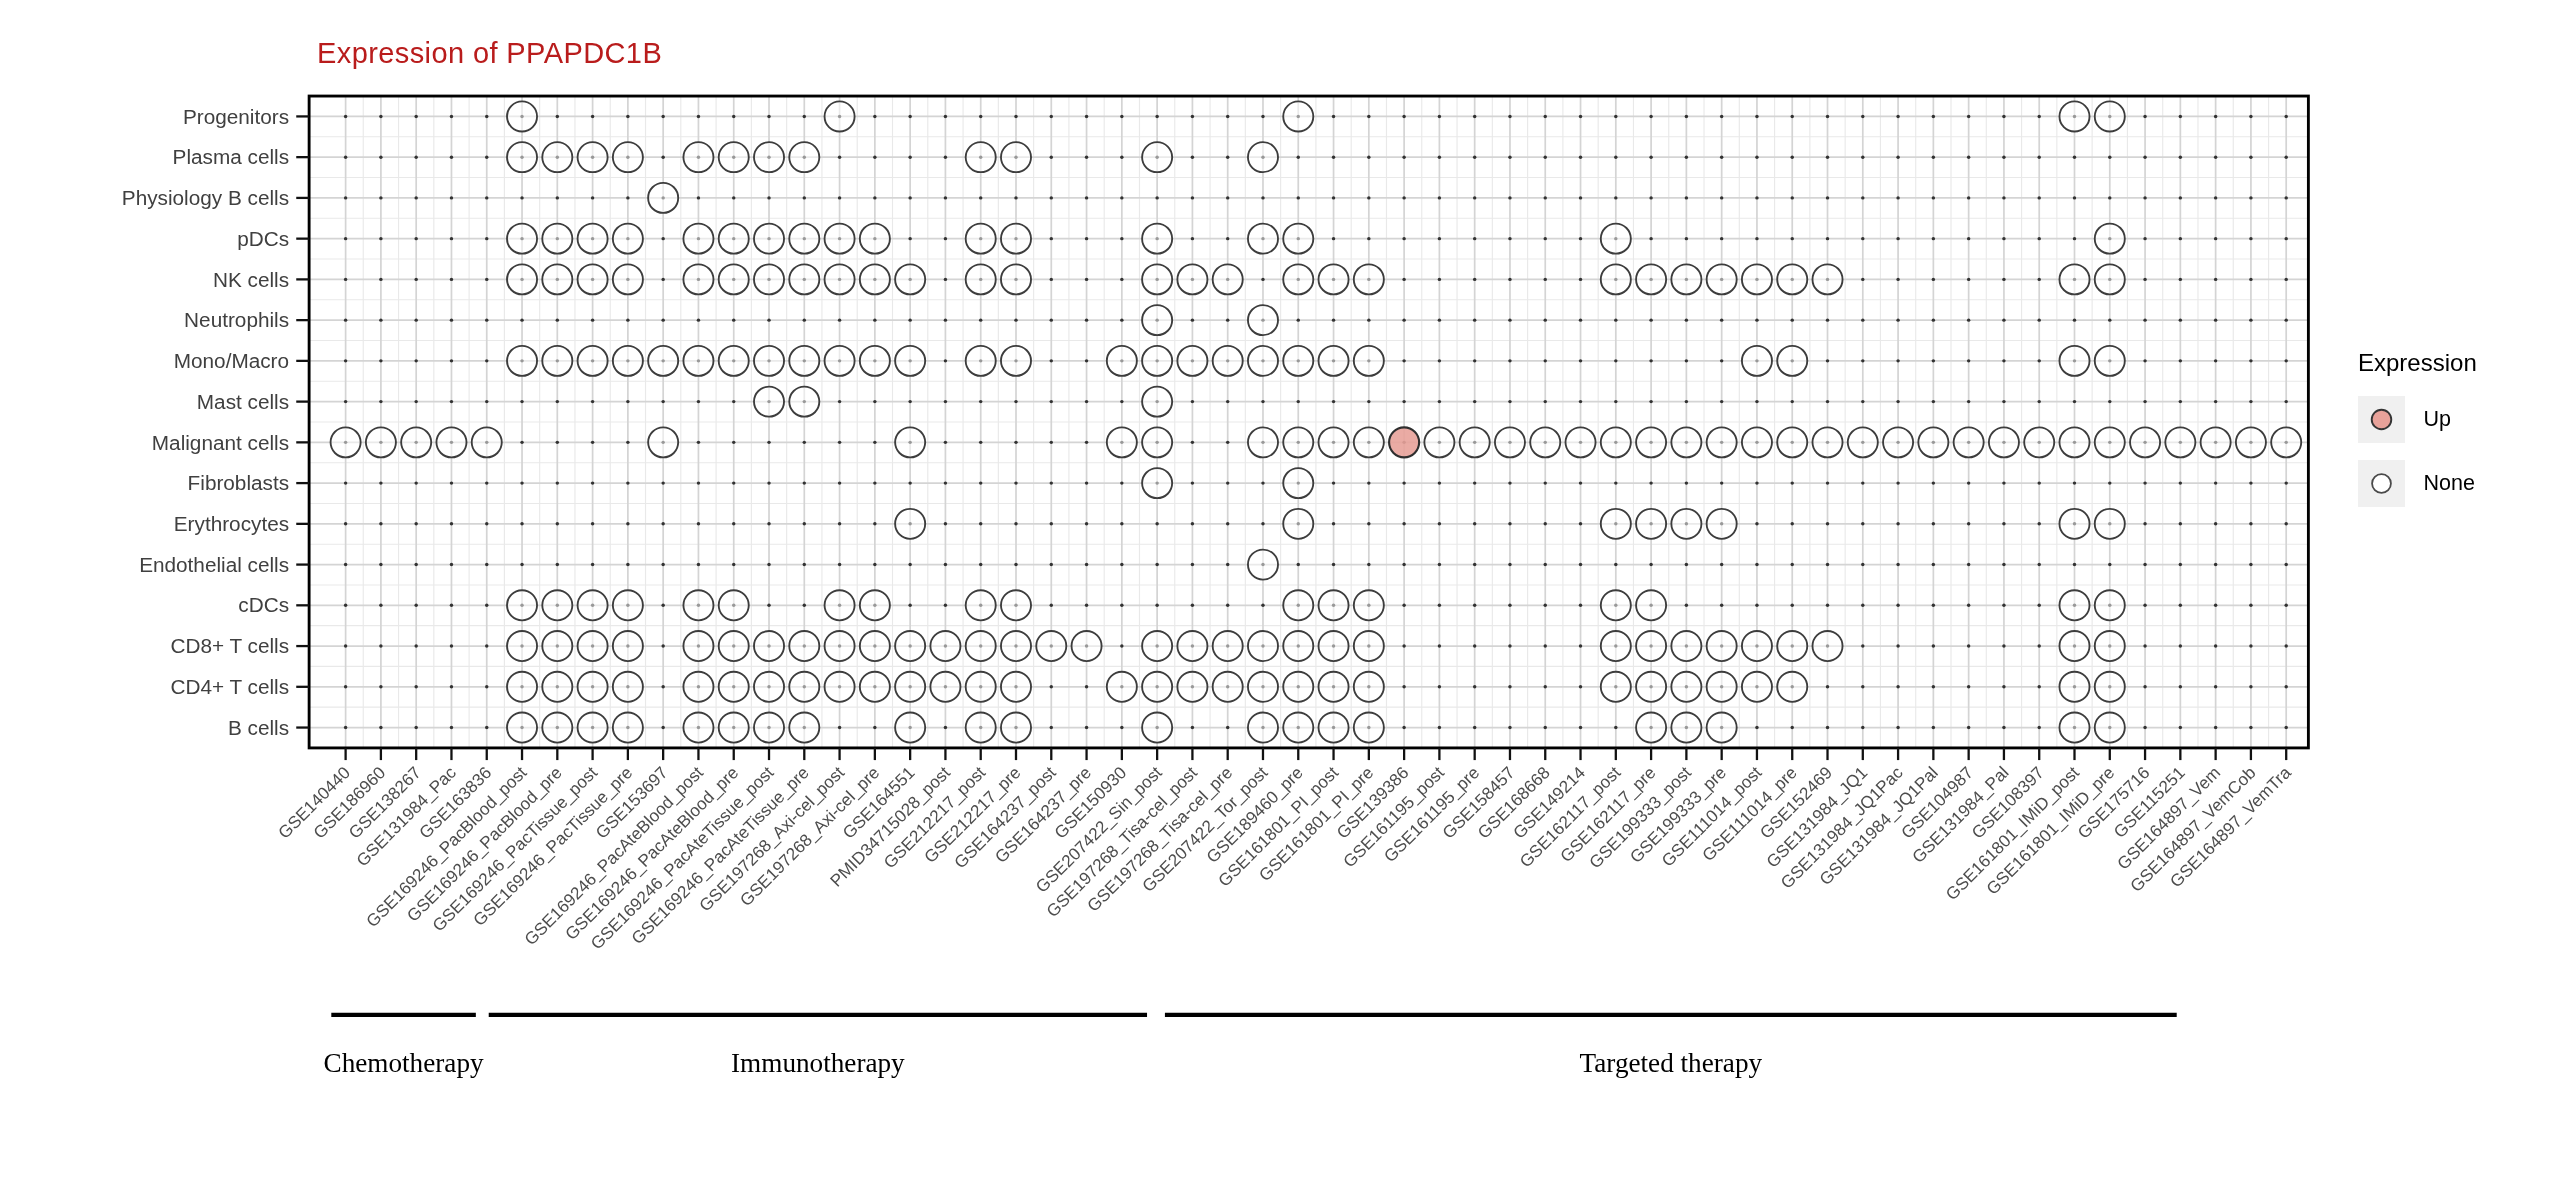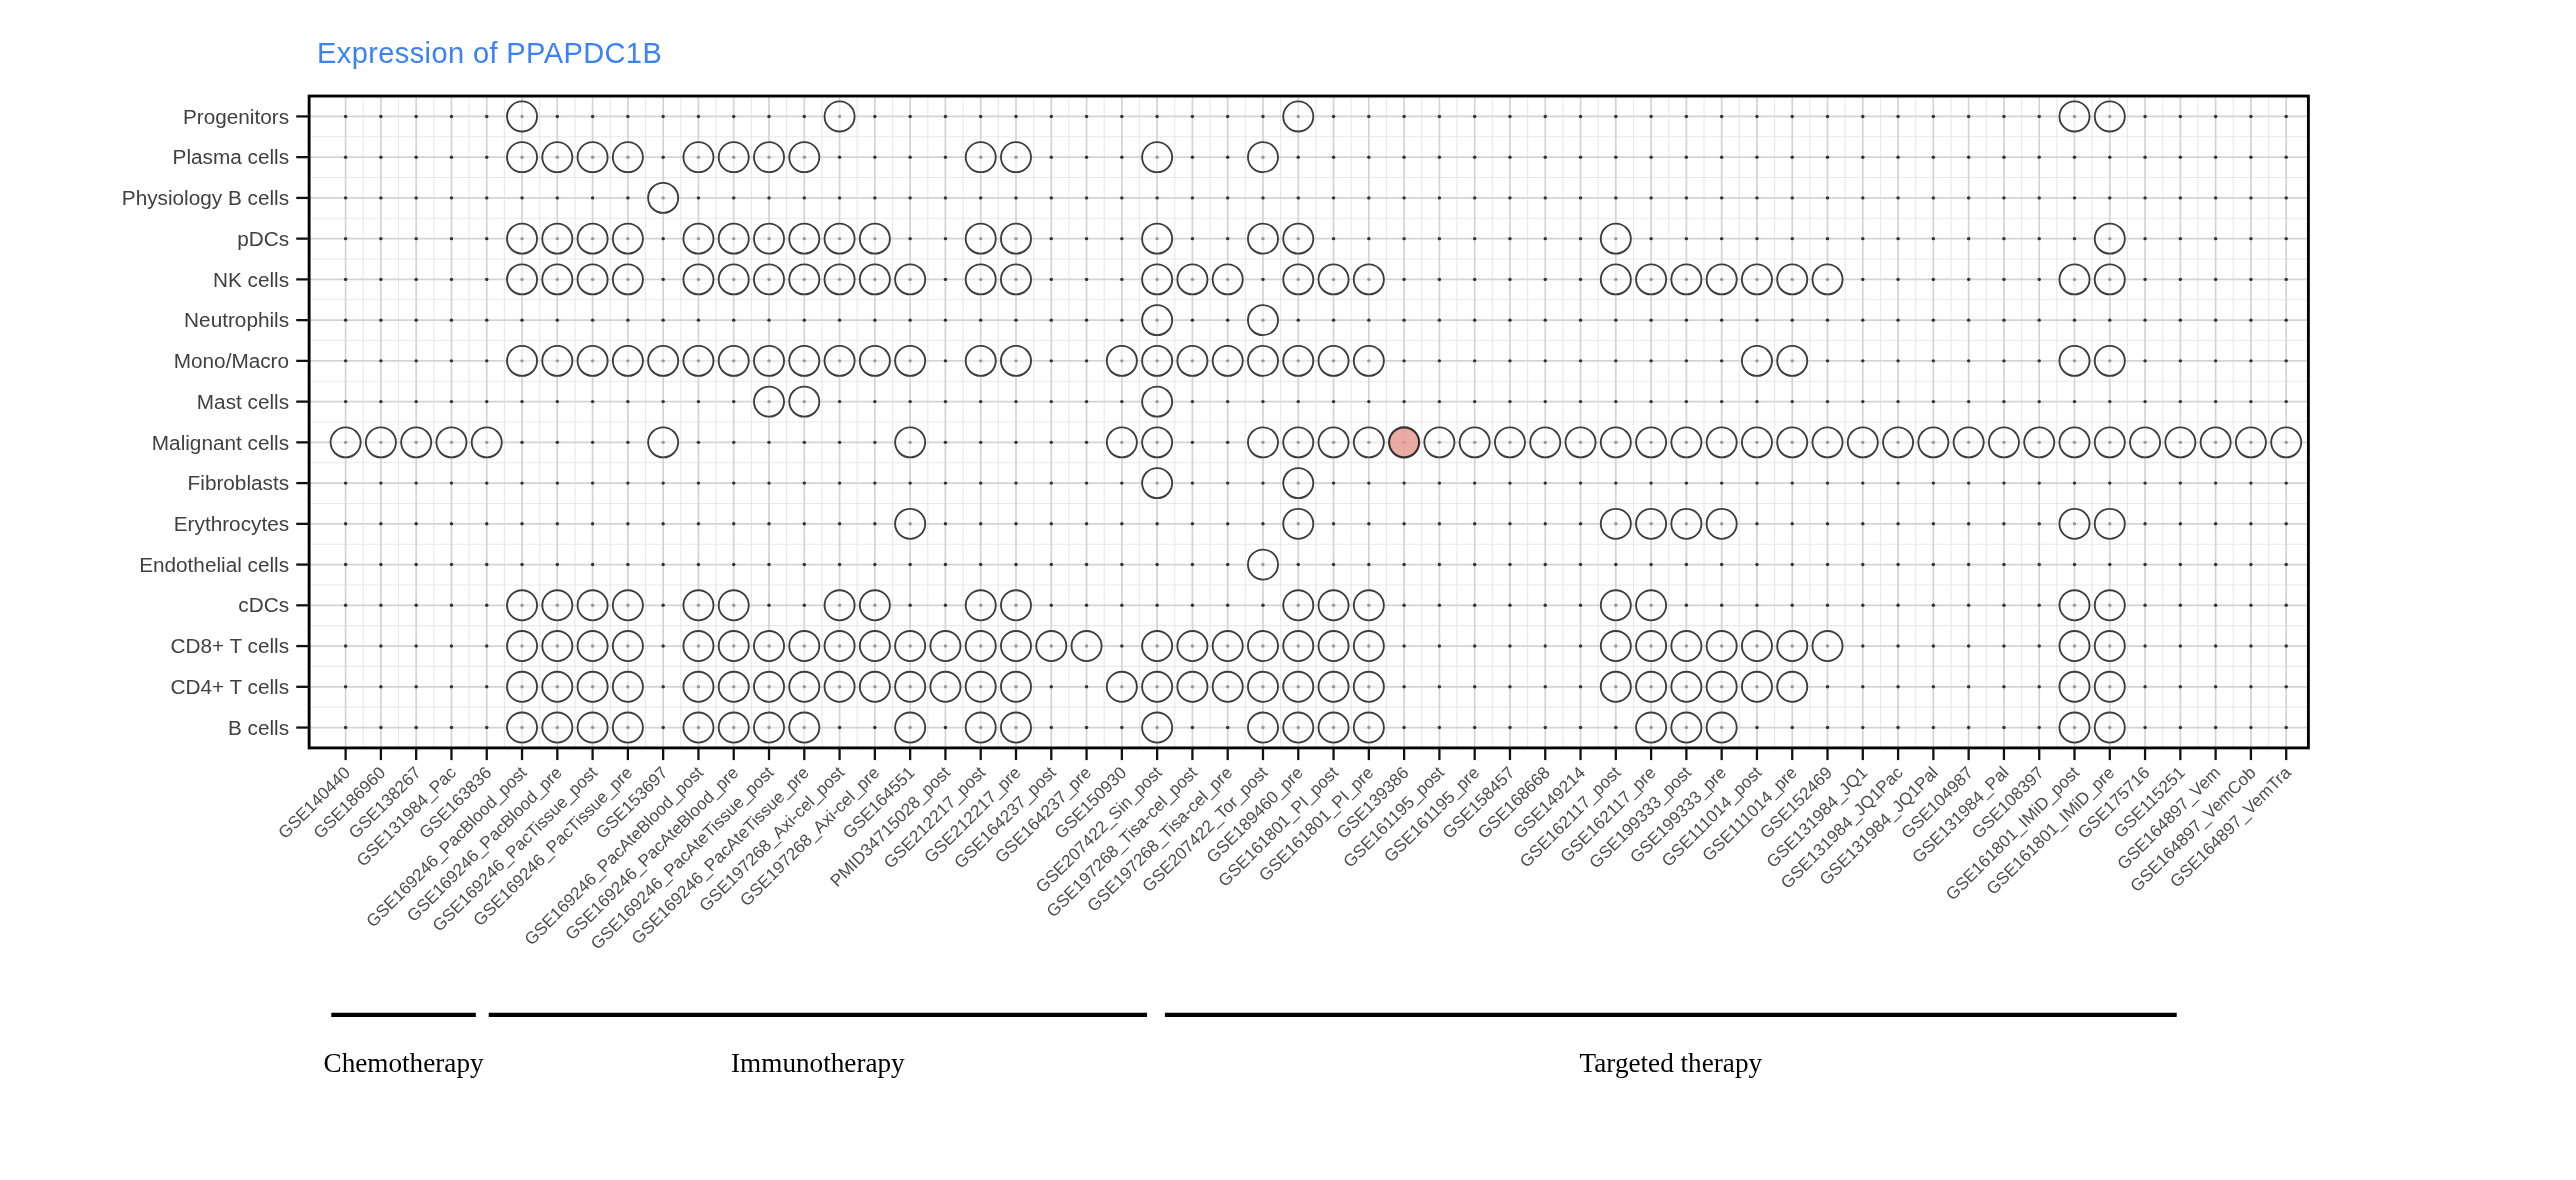--- a/index.html
+++ b/index.html
@@ -1,18 +1,18 @@
 <!DOCTYPE html>
 <html style="font-size:11.4px"><head>
 <meta charset="utf-8">
 <style>
   html,body{margin:0;padding:0;background:#ffffff;width:2576px;height:1181px;overflow:hidden;}
   body{font-family:"Liberation Sans", sans-serif;}
   .stage{position:relative;width:2576px;height:1181px;background:#fff;}
-  .chart-title{position:absolute;left:317px;top:37px;font-size:29px;font-weight:500;color:#3b82f6;letter-spacing:0.4px;}
+  .chart-title{position:absolute;left:317px;top:37px;font-size:29px;font-weight:500;color:#b91c1c;letter-spacing:0.4px;}
   #plot{position:absolute;left:0;top:0;}
   .legend{position:absolute;left:2358px;top:349px;}
   .legend-title{font-size:24px;color:#000;margin:0 0 18.6px 0;}
   .legend-key{display:flex;align-items:center;margin-bottom:17px;}
   .legend-swatch{width:47px;height:47px;background:#f0f0f0;display:flex;align-items:center;justify-content:center;}
   .legend-label{font-size:21.5px;color:#000;margin-left:18.6px;}
 </style>
 </head>
 <body>
 
@@ -1448,14 +1448,33 @@
       <text x="404" y="969.59375" text-anchor="end" fill="#404040" font-size="29" font-family="&quot;Liberation Sans&quot;, sans-serif">CD4+ T cells</text>
       <text x="404" y="1026.53125" text-anchor="end" fill="#404040" font-size="29" font-family="&quot;Liberation Sans&quot;, sans-serif">B cells</text>
       <line x1="463" y1="1418" x2="665" y2="1418" stroke="#000000" stroke-width="6"></line>
       <text x="564" y="1498" text-anchor="middle" fill="#000" font-size="38" font-family="&quot;Liberation Serif&quot;, serif">Chemotherapy</text>
       <line x1="683" y1="1418" x2="1603" y2="1418" stroke="#000000" stroke-width="6"></line>
       <text x="1143" y="1498" text-anchor="middle" fill="#000" font-size="38" font-family="&quot;Liberation Serif&quot;, serif">Immunotherapy</text>
       <line x1="1628" y1="1418" x2="3042" y2="1418" stroke="#000000" stroke-width="6"></line>
       <text x="2335" y="1498" text-anchor="middle" fill="#000" font-size="38" font-family="&quot;Liberation Serif&quot;, serif">Targeted therapy</text>
     </svg>
 
+  <div class="legend">
+    <div class="legend-title">Expression</div>
+    <div class="legend-key">
+      <div class="legend-swatch">
+        <svg width="29" height="29" viewBox="0 0 40 40">
+          <circle cx="20" cy="20" r="13.5" fill="#e8a29a" stroke="#343434" stroke-width="2.6"></circle>
+        </svg>
+      </div>
+      <div class="legend-label">Up</div>
+    </div>
+    <div class="legend-key">
+      <div class="legend-swatch">
+        <svg width="29" height="29" viewBox="0 0 40 40">
+          <circle cx="20" cy="20" r="13" fill="#ffffff" stroke="#4a4a4a" stroke-width="2.5"></circle>
+        </svg>
+      </div>
+      <div class="legend-label">None</div>
+    </div>
+  </div>
 </div>
 
 
 </body></html>

